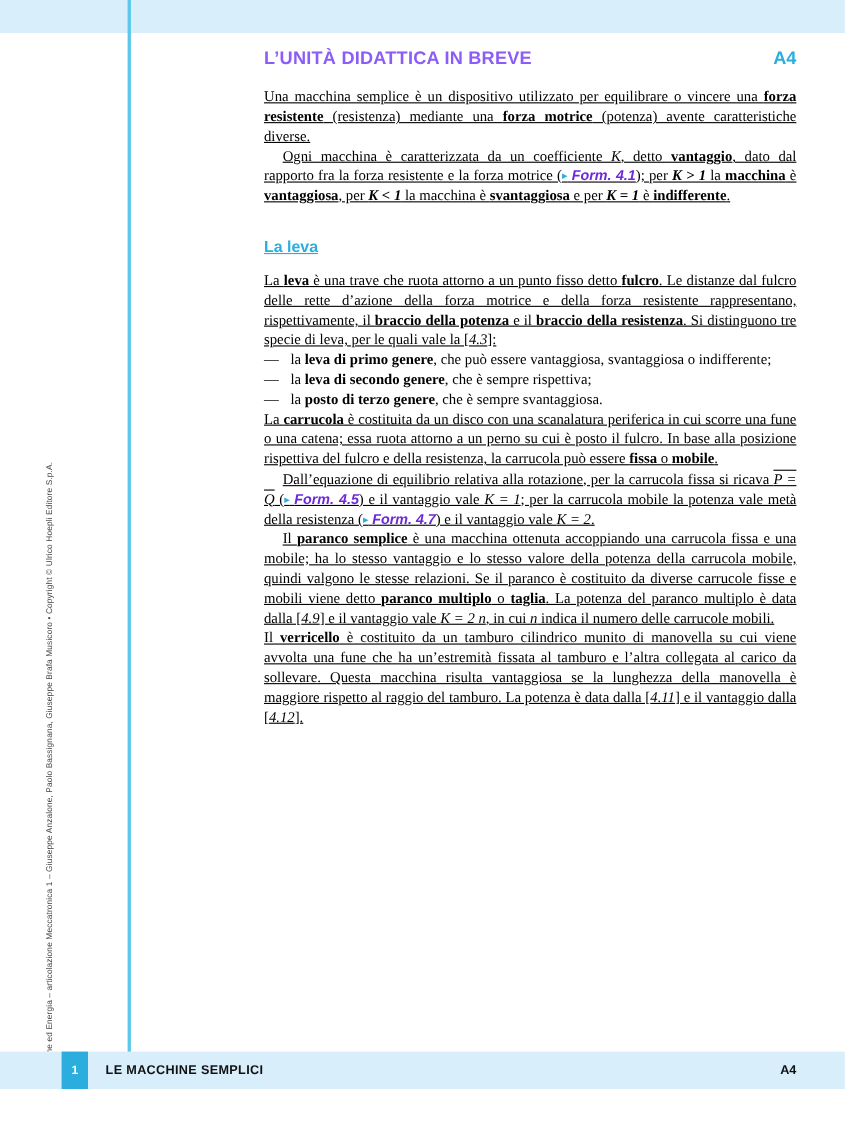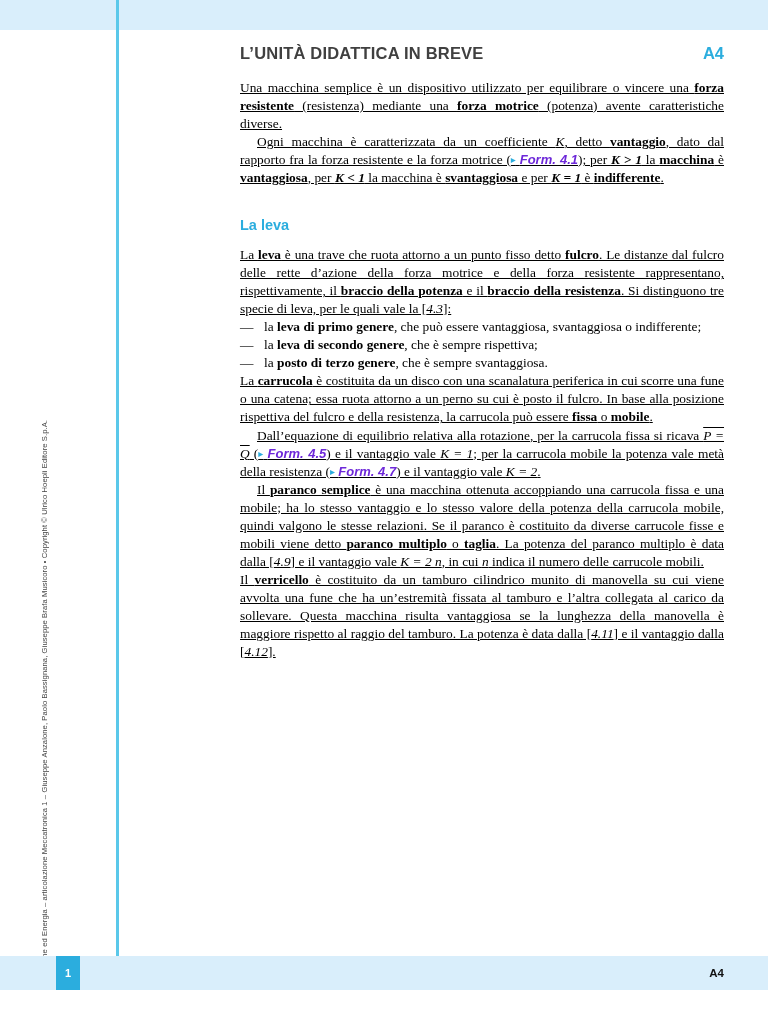--- a/index.html
+++ b/index.html
@@ -65,21 +65,21 @@
     display: flex;
     align-items: baseline;
     justify-content: space-between;
     border-bottom: 0;
     margin-bottom: 16px;
   }
   .head-title {
     font-family: "Liberation Sans", sans-serif;
     font-weight: bold;
     font-size: 16.5px;
-    color: #404040;
+    color: #8b5cf6;
     letter-spacing: 0.2px;
   }
   .head-code {
     font-family: "Liberation Sans", sans-serif;
     font-weight: bold;
     font-size: 16.5px;
     color: #2badde;
   }
   p {
     margin: 0;
@@ -91,20 +91,21 @@
     text-decoration: underline;
   }
   p.indent { text-indent: 17px; }
   p + p { margin-top: 0; }
   h2.sec {
     font-family: "Liberation Sans", sans-serif;
     font-size: 14.5px;
     font-weight: bold;
     color: #2badde;
     margin: 30px 0 13px 0;
+    text-decoration: underline;
   }
   .bold { font-weight: bold; }
   .ital { font-style: italic; }
   .formula-ref {
     color: #6d28d9;
     font-family: "Liberation Sans", sans-serif;
     font-weight: bold;
     font-size: 13px;
     font-style: italic;
   }
@@ -220,16 +221,17 @@
 
     <p class="indent"><span>Il </span><span class="bold">paranco semplice</span><span> è una macchina ottenuta accoppiando una carrucola fissa e una mobile; ha lo stesso vantaggio e lo stesso valore della potenza della carrucola mobile, quindi valgono le stesse relazioni. Se il paranco è costituito da diverse carrucole fisse e mobili viene detto </span><span class="bold">paranco multiplo</span><span> o </span><span class="bold">taglia</span><span>. La potenza del paranco multiplo è data dalla [</span><span class="ital">4.9</span><span>] e il vantaggio vale </span><span class="ital">K = 2 n</span><span>, in cui </span><span class="ital">n</span><span> indica il numero delle carrucole mobili.</span></p>
 
 
     <p><span>Il </span><span class="bold">verricello</span><span> è costituito da un tamburo cilindrico munito di manovella su cui viene avvolta una fune che ha un’estremità fissata al tamburo e l’altra collegata al carico da sollevare. Questa macchina risulta vantaggiosa se la lunghezza della manovella è maggiore rispetto al raggio del tamburo. La potenza è data dalla [</span><span class="ital">4.11</span><span>] e il vantaggio dalla [</span><span class="ital">4.12</span><span>].</span></p>
 
   </div>
 
   <div class="footer-band"></div>
   <div class="footer-tab">1</div>
+  <div class="footer-title">LE MACCHINE SEMPLICI</div>
   <div class="footer-code">A4</div>
   <div class="bottom-white"></div>
 
 </div>
 
 </body></html>

